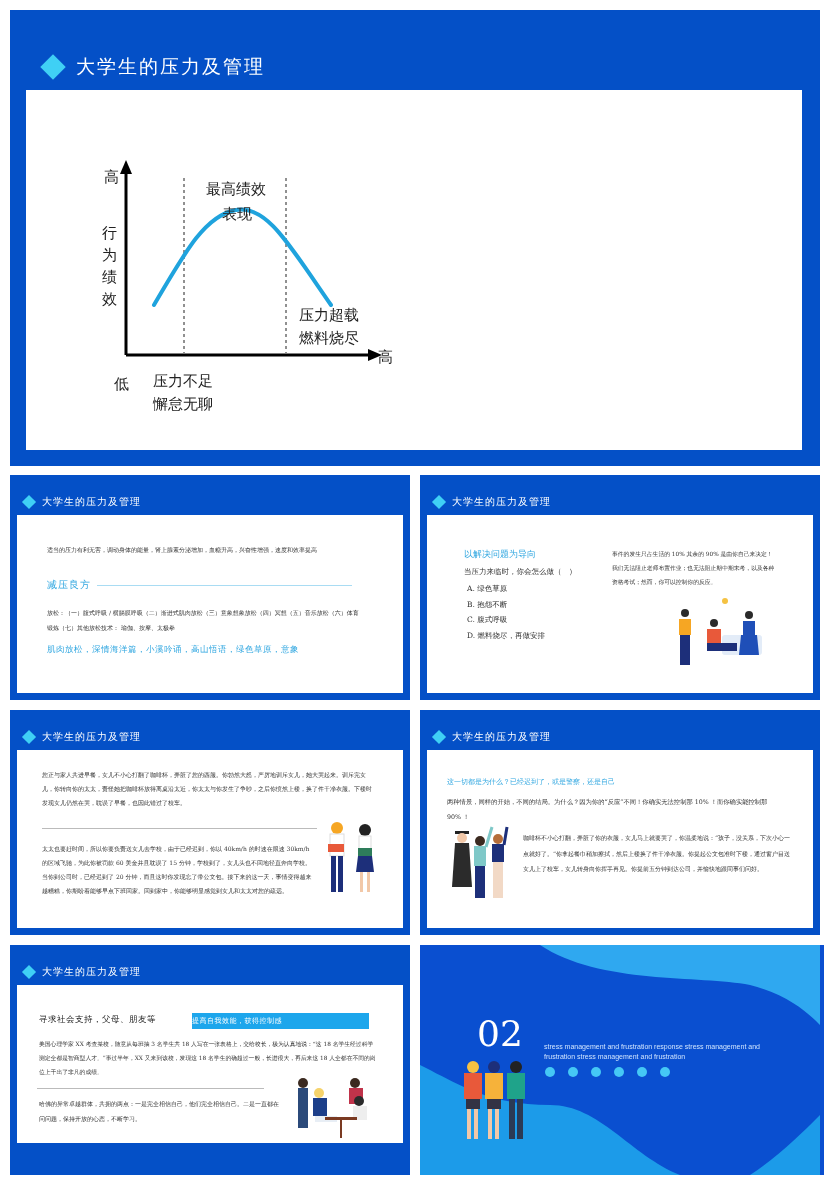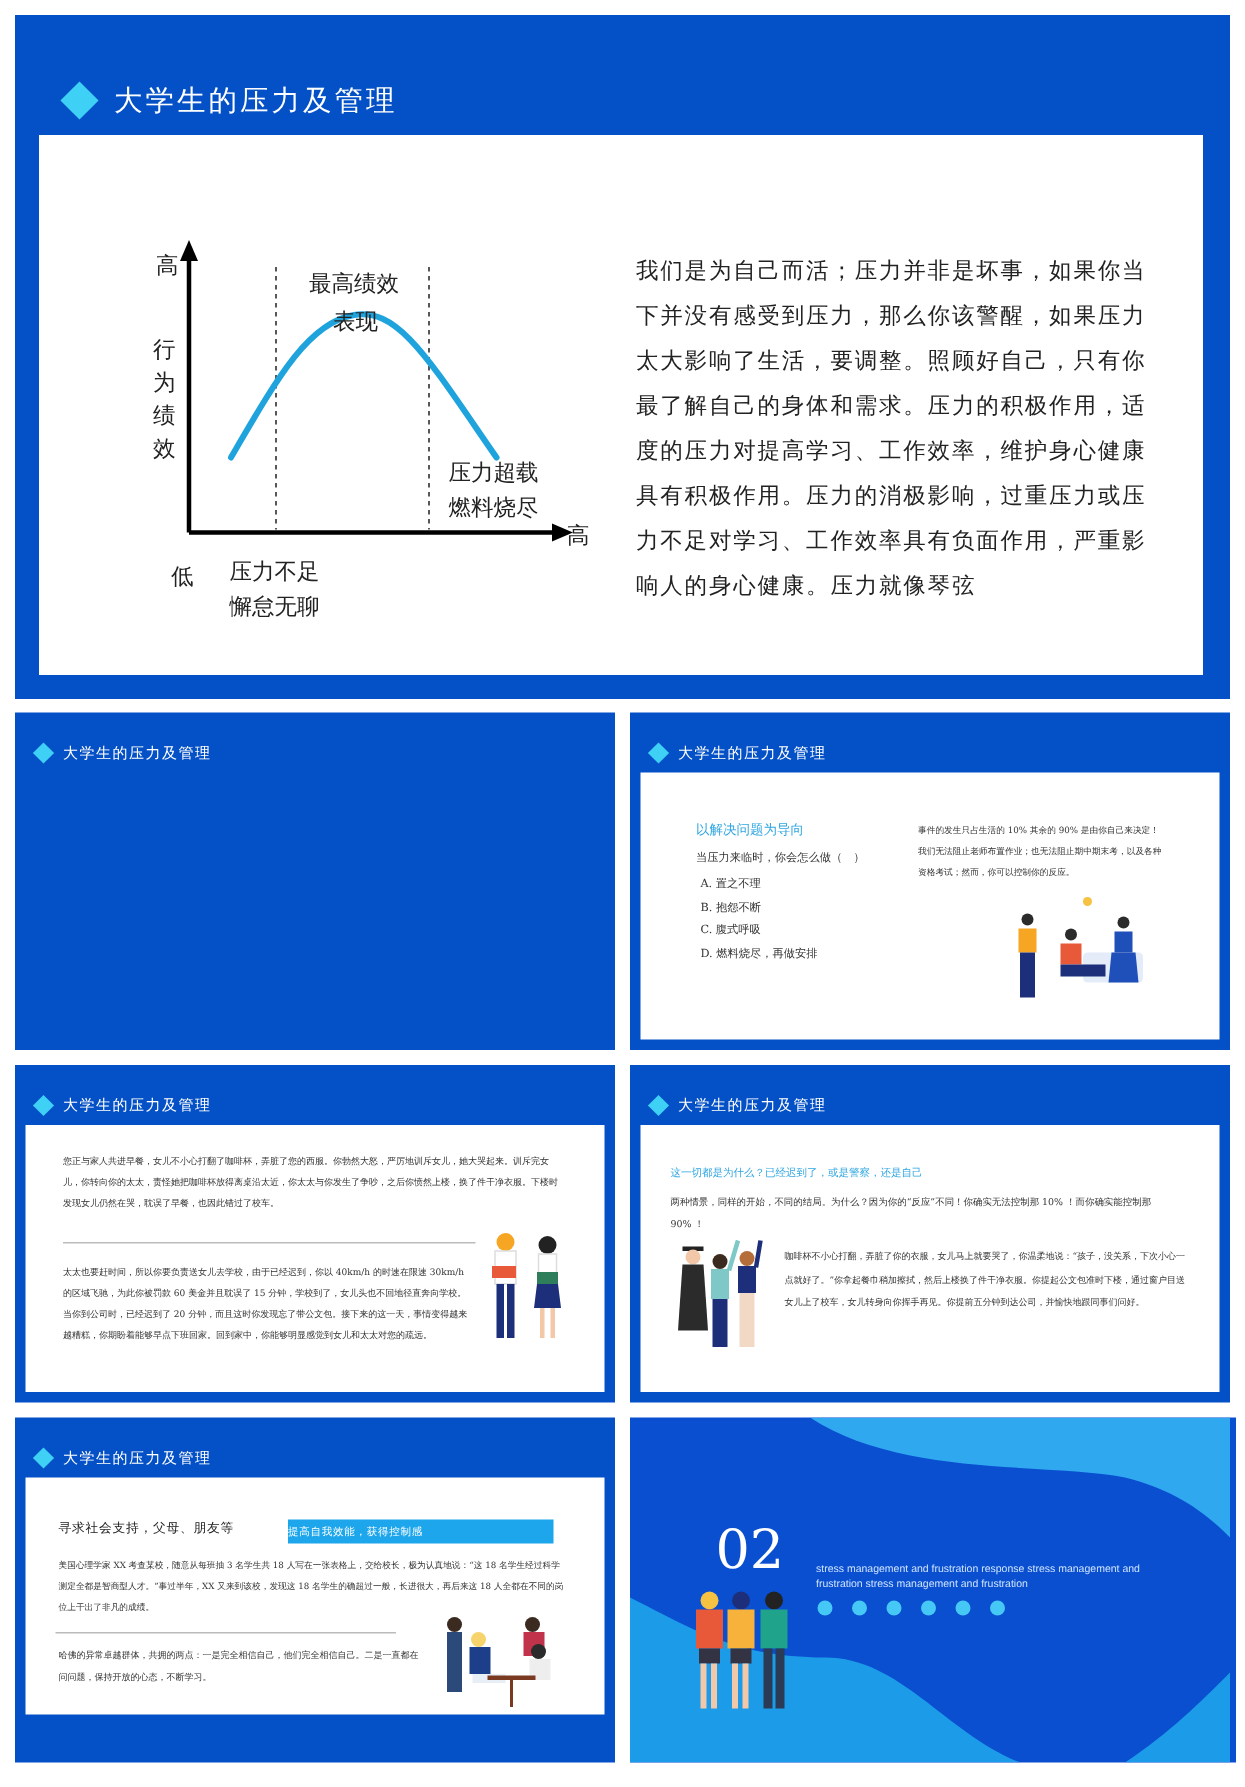--- a/index.html
+++ b/index.html
@@ -67,41 +67,47 @@
       </div>
       <div class="ax" style="left:28px;top:215px">低</div>
       <div class="ax" style="left:292px;top:188px">高</div>
       <div class="ax" style="left:120px;top:20px">最高绩效</div>
       <div class="ax" style="left:136px;top:45px">表现</div>
       <div class="ax" style="left:213px;top:146px">压力超载</div>
       <div class="ax" style="left:213px;top:169px">燃料烧尽</div>
       <div class="ax" style="left:67px;top:212px">压力不足</div>
       <div class="ax" style="left:67px;top:235px">懈怠无聊</div>
     </div>
-    <div class="body1">我们是为自己而活；压力并非是坏事，如果你当下并没有感受到压力，那么你该警醒，如果压力太大影响了生活，要调整。照顾好自己，只有你最了解自己的身体和需求。压力的积极作用，适度的压力对提高学习、工作效率，维护身心健康具有积极作用。压力的消极影响，过重压力或压力不足对学习、工作效率具有负面作用，严重影响人的身心健康。压力就像琴弦</div>
   </div>
 </div>
 
 <div class="slide sm" id="s2">
   <div class="hdr">
     <span class="dia"></span>
     <span>大学生的压力及管理</span>
+  </div>
+  <div class="panel">
+    <div class="t" style="left:30px;top:28px;width:300px;font-size:6px">适当的压力有利无害，调动身体的能量，肾上腺素分泌增加，血糖升高，兴奋性增强，速度和效率提高</div>
+    <div class="t blue" style="left:30px;top:63px;font-size:10px;line-height:14px;letter-spacing:1px">减压良方</div>
+    <div style="position:absolute;left:80px;top:70px;width:255px;height:1px;background:#a9dcf3"></div>
+    <div class="t" style="left:30px;top:90px;width:315px;font-size:6px;line-height:15px">放松：（一）腹式呼吸 / 横膈膜呼吸（二）渐进式肌肉放松（三）意象想象放松（四）冥想（五）音乐放松（六）体育锻炼（七）其他放松技术： 瑜伽、按摩、太极拳</div>
+    <div class="t blue" style="left:30px;top:127px;font-size:8.5px;line-height:14px;letter-spacing:0.5px">肌肉放松，深情海洋篇，小溪吟诵，高山悟语，绿色草原，意象</div>
   </div>
 </div>
 
 <div class="slide sm" id="s3">
   <div class="hdr">
     <span class="dia"></span>
     <span>大学生的压力及管理</span>
   </div>
   <div class="panel">
     <div class="t blue" style="left:37px;top:32px;font-size:9px">以解决问题为导向</div>
     <div class="t" style="left:37px;top:50px;font-size:7.5px;line-height:14px">当压力来临时，你会怎么做（　）</div>
     <div class="t" style="left:40px;top:66px;font-size:7.5px;line-height:15.5px">
-      <div>A. 置之不理</div>
+      <div>A. 绿色草原</div>
       <div>B. 抱怨不断</div>
       <div>C. 腹式呼吸</div>
       <div>D. 燃料烧尽，再做安排</div>
     </div>
     <div class="t" style="left:185px;top:32px;width:165px;font-size:5.8px;line-height:14px">事件的发生只占生活的 10% 其余的 90% 是由你自己来决定！我们无法阻止老师布置作业；也无法阻止期中期末考，以及各种资格考试；然而，你可以控制你的反应。</div>
     <svg style="position:absolute;left:240px;top:80px" width="110" height="90" viewBox="0 0 110 90">
       <circle cx="58" cy="6" r="3" fill="#f5c242"></circle>
       <rect x="55" y="40" width="40" height="20" rx="3" fill="#e3ecf8"></rect>
       <circle cx="18" cy="18" r="4" fill="#2b2b2b"></circle>
         <rect x="12" y="24" width="12" height="16" fill="#f6a623"></rect>

